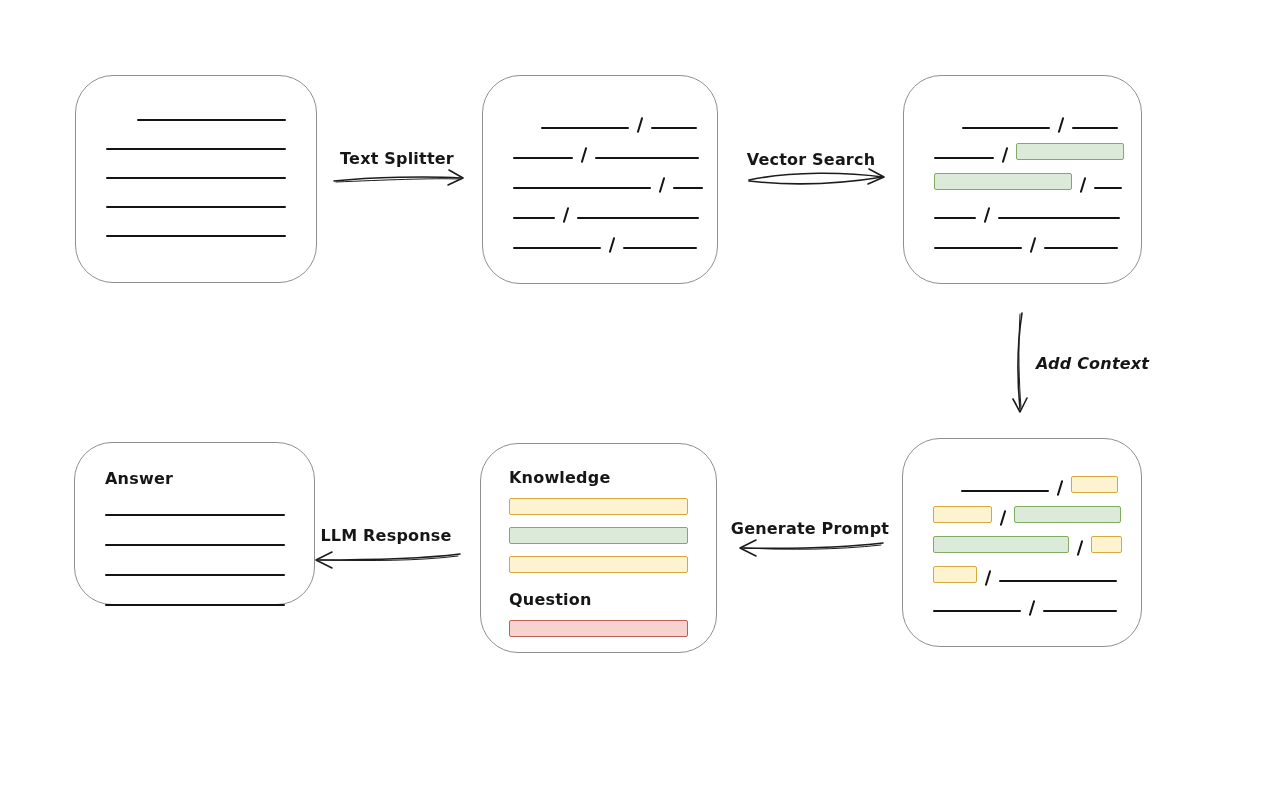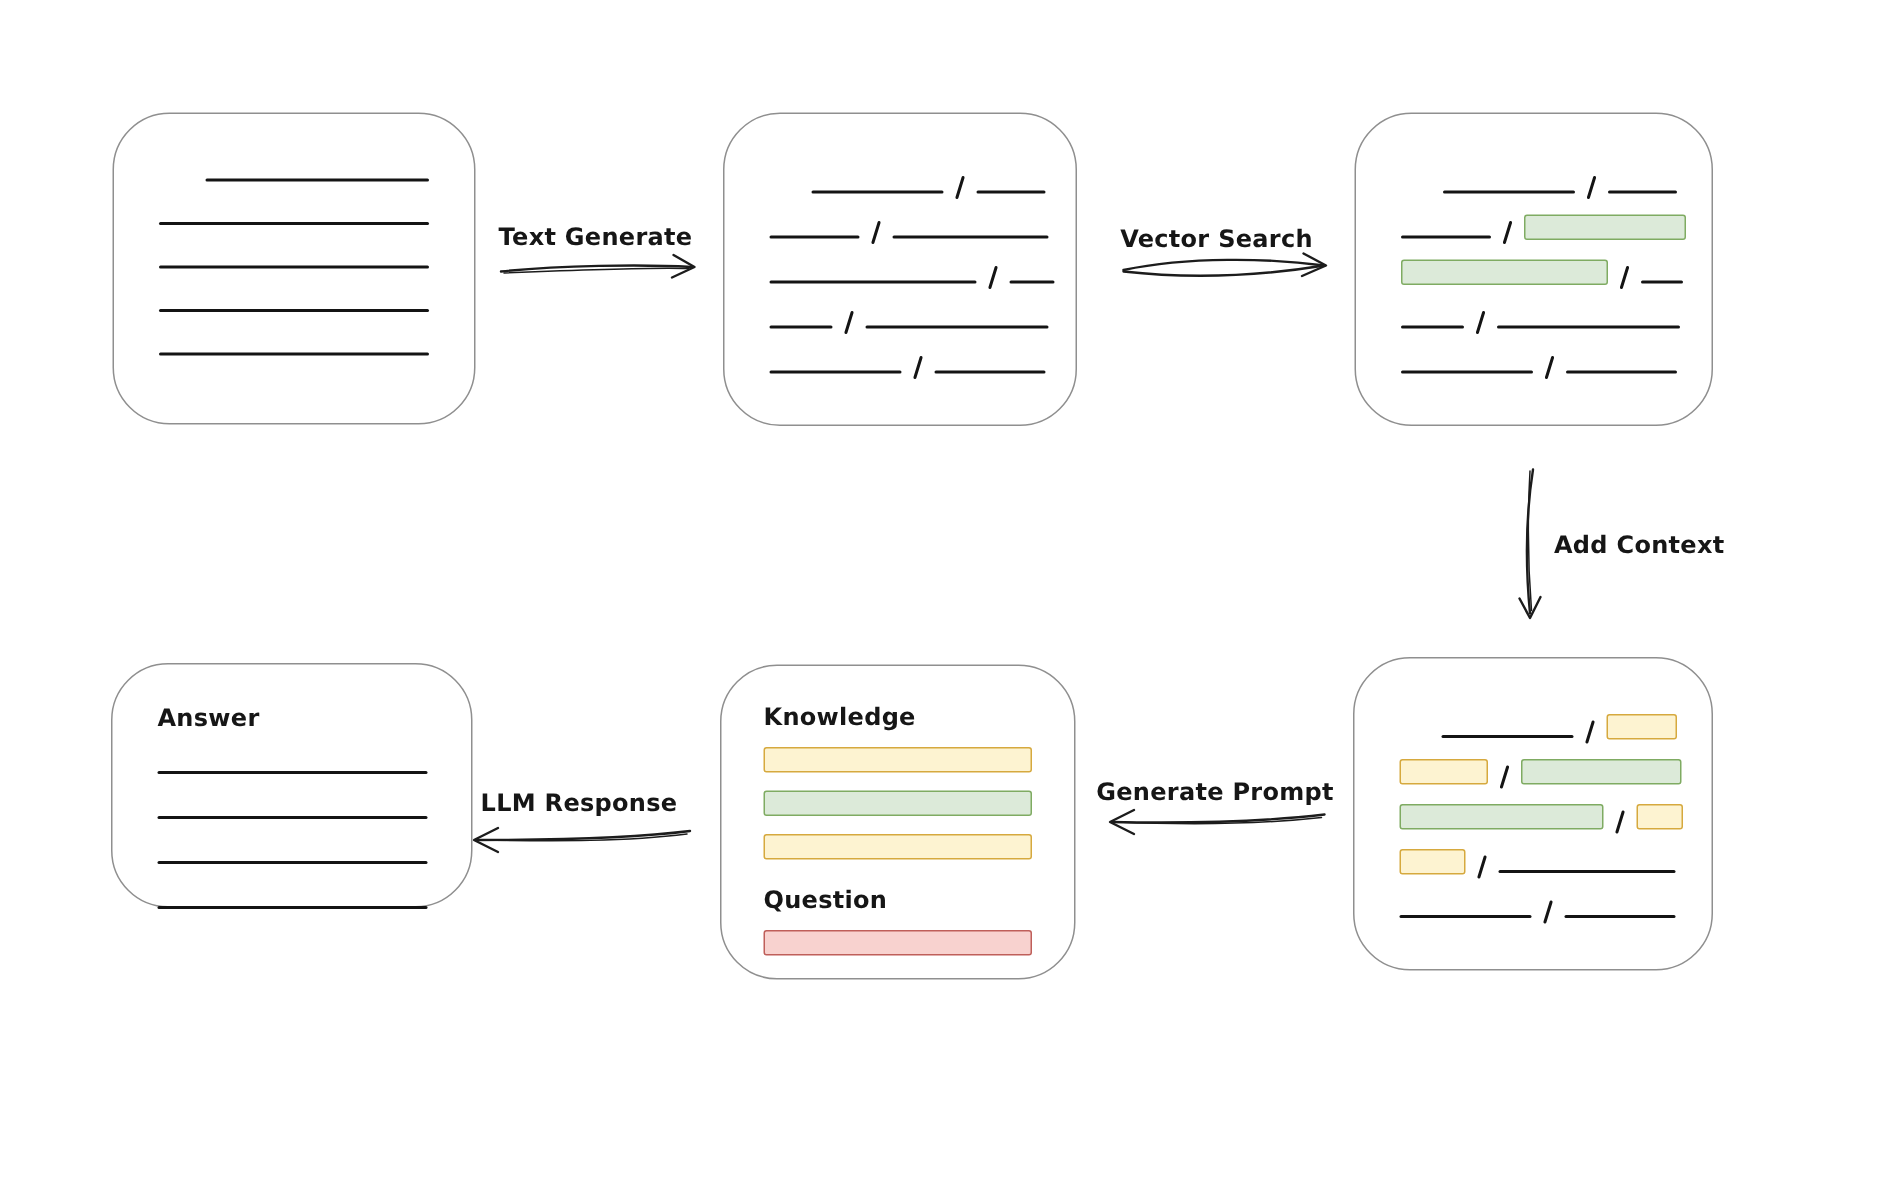--- a/index.html
+++ b/index.html
@@ -33,21 +33,21 @@
   .prompt-inner .q-title{margin-top:17px;}
   
   .answer-inner{padding:26px 30px 0;}
   .answer-lines .doc-line{margin:0 0 28px;}
   .answer-lines .doc-line:first-child{margin-top:26px;}
   
   .arrow-label{
     position:absolute;font-size:16px;font-weight:600;letter-spacing:.2px;white-space:nowrap;
     transform:translate(-50%,-50%);
   }
-  .arrow-label.left-anchor{transform:translate(0,-50%);}
+  .arrow-label.left-anchor{transform:translate(0,-50%);font-style:italic;}
   .caption{
     position:absolute;left:985px;top:698px;transform:translate(-50%,-50%);
     font-size:16px;font-weight:600;letter-spacing:.2px;white-space:nowrap;
   }
   svg.arrow-layer{position:absolute;left:0;top:0;pointer-events:none;}
   svg.arrow-layer path{stroke:#1c1c1c;fill:none;stroke-linecap:round;stroke-linejoin:round;}
   .shaft{stroke-width:1.6;}
   .shaft2{stroke-width:1;}
   .head{stroke-width:1.6;}
 </style>
@@ -82,21 +82,21 @@
       <path class="head" d="M756,540 L740,548 L756,556"></path>
     </g>
 
     <g>
       <path class="shaft" d="M460,554 C420,559 370,560 317,560"></path>
       <path class="shaft2" d="M458,556 C418,561 372,561 321,560"></path>
       <path class="head" d="M332,552 L316,560 L332,568"></path>
     </g>
   </svg>
 
-  <div class="arrow-label" style="left:397px;top:158px;">Text Generate</div>
+  <div class="arrow-label" style="left:397px;top:158px;">Text Splitter</div>
   <div class="arrow-label" style="left:811px;top:159px;">Vector Search</div>
   <div class="arrow-label left-anchor" style="left:1036px;top:363px;">Add Context</div>
   <div class="arrow-label" style="left:810px;top:528px;">Generate Prompt</div>
   <div class="arrow-label" style="left:386px;top:535px;">LLM Response</div>
 
   <div class="box" style="left:75px;top:75px;width:242px;height:208px;">
     <div class="doc-lines">
         <div class="doc-line" style="width: 149px; margin-left: 31px;"></div>
         <div class="doc-line" style="width: 180px;"></div>
         <div class="doc-line" style="width: 180px;"></div>

